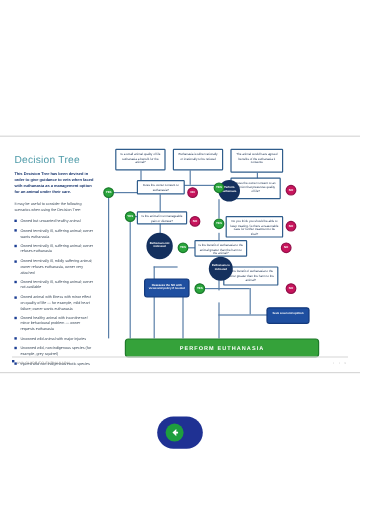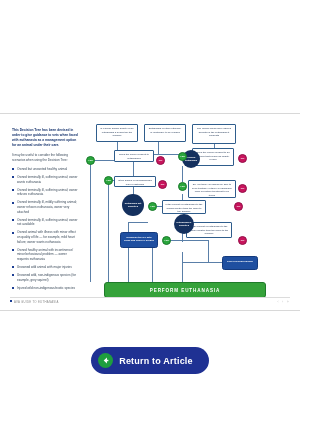--- a/index.html
+++ b/index.html
@@ -95,20 +95,21 @@
   }
   .return-label{color:#ffffff;font-size:9px;font-weight:bold;letter-spacing:.2px;}
 </style>
 </head>
 <body>
 
 <div class="page">
   <div class="page-inner">
 
     <div class="left-col">
+      <div class="doc-title">Decision Tree</div>
       <p class="lead">This Decision Tree has been devised in order to give guidance to vets when faced with euthanasia as a management option for an animal under their care.</p>
       <p class="intro">It may be useful to consider the following scenarios when using the Decision Tree:</p>
       <ul class="bullets">
         <li>Owned but unwanted healthy animal</li>
         <li>Owned terminally ill, suffering animal; owner wants euthanasia</li>
         <li>Owned terminally ill, suffering animal; owner refuses euthanasia</li>
         <li>Owned terminally ill, mildly suffering animal; owner refuses euthanasia, owner very attached</li>
         <li>Owned terminally ill, suffering animal; owner not available</li>
         <li>Owned animal with illness with minor effect on quality of life — for example, mild heart failure; owner wants euthanasia</li>
         <li>Owned healthy animal with incontinence/ minor behavioural problem — owner requests euthanasia</li>
@@ -185,15 +186,14 @@
 </div>
 
 <div class="return-wrap">
   <div class="return-btn">
     <span class="arrow-circle">
       <svg width="9" height="9" viewBox="0 0 10 10" aria-hidden="true">
         <path d="M6.6 1.6 L3.0 5.0 L6.6 8.4 Z" fill="#ffffff"></path>
         <rect x="5.6" y="4.2" width="2.6" height="1.6" fill="#ffffff"></rect>
       </svg>
     </span>
-    <span class="return-label">Return to Article</span>
   </div>
 </div>
 
 </body></html>

